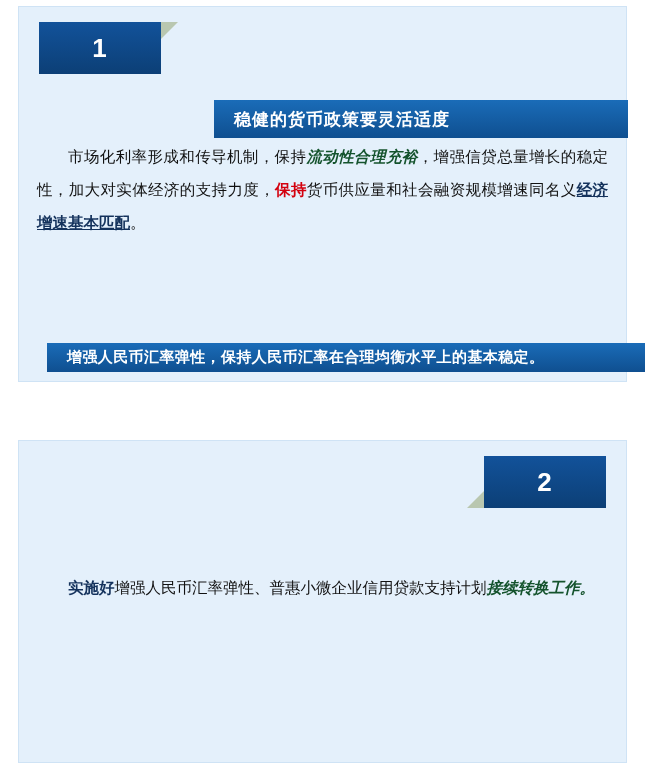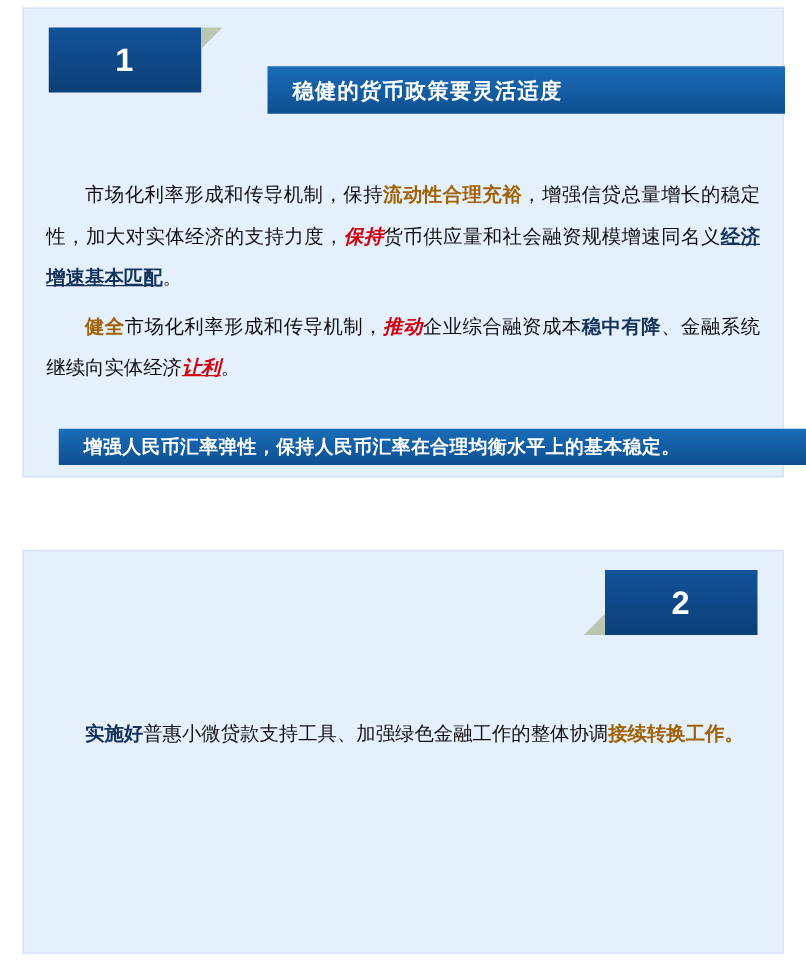--- a/index.html
+++ b/index.html
@@ -77,20 +77,21 @@
     position: absolute;
     height: 38px;
     background: #1460a8;
     background: linear-gradient(180deg, #1a6cb8 0%, #0f4f90 100%);
     color: #ffffff;
     font-size: 17px;
     font-weight: bold;
     display: flex;
     align-items: center;
     letter-spacing: 1px;
+    margin-top: 47px;
   }
   .title-bar.tb1 {
     top: 46px;
     left: 195px;
     width: 414px;
     padding-left: 20px;
     box-sizing: border-box;
   }
 
   
@@ -99,22 +100,22 @@
     left: 18px;
     right: 18px;
     font-size: 15.5px;
     line-height: 33px;
     color: #111111;
     text-align: justify;
   }
   .p { text-indent: 2em; margin: 0 0 6px 0; }
   .p.noindent { text-indent: 0; }
 
-  .hl-orange { color: #a16207; font-weight: bold; }
-  .hl-red { color: #d3000e; font-weight: bold; font-style: italic; }
+  .hl-orange { color: #14532d; font-weight: bold; font-style: italic; }
+  .hl-red { color: #d3000e; font-weight: bold; }
   .hl-dark { color: #14325c; font-weight: bold; }
   .u { text-decoration: underline; }
 
   
   .banner {
     position: absolute;
     box-sizing: border-box;
     display: flex;
     align-items: center;
     font-size: 15px;
@@ -145,36 +146,33 @@
       <div class="badge">1</div>
       <div class="badge-fold"></div>
     </div>
 
     <div class="title-bar tb1">稳健的货币政策要灵活适度</div>
 
     <div class="body" style="top: 133px;">
       <p class="p">
         <span>市场化利率形成和传导机制，保持</span><span class="hl-orange">流动性合理充裕</span><span>，增强信贷总量增长的稳定性，加大对实体经济的支持力度，</span><span class="hl-red">保持</span><span>货币供应量和社会融资规模增速同名义</span><span class="hl-dark u">经济增速基本匹配</span><span>。</span>
       </p>
-      <p class="p">
-        <span class="hl-orange">健全</span><span>市场化利率形成和传导机制，</span><span class="hl-red">推动</span><span>企业综合融资成本</span><span class="hl-dark">稳中有降</span><span>、金融系统继续向实体经济</span><span class="hl-red u">让利</span><span>。</span>
-      </p>
     </div>
 
     <div class="banner blue b1">增强人民币汇率弹性，保持人民币汇率在合理均衡水平上的基本稳定。</div>
   </div>
 
   <div class="card card-2">
 
     <div class="badge-wrap right">
       <div class="badge">2</div>
       <div class="badge-fold"></div>
     </div>
 
     <div class="body" style="top: 130px;">
       <p class="p">
-        <span class="hl-dark">实施好</span><span>普惠小微贷款支持工具、加强绿色金融工作的整体协调</span><span class="hl-orange">接续转换工作。</span>
+        <span class="hl-dark">实施好</span><span>增强人民币汇率弹性、普惠小微企业信用贷款支持计划</span><span class="hl-orange">接续转换工作。</span>
       </p>
     </div>
 
   </div>
 
 </div>
 
 </body></html>

